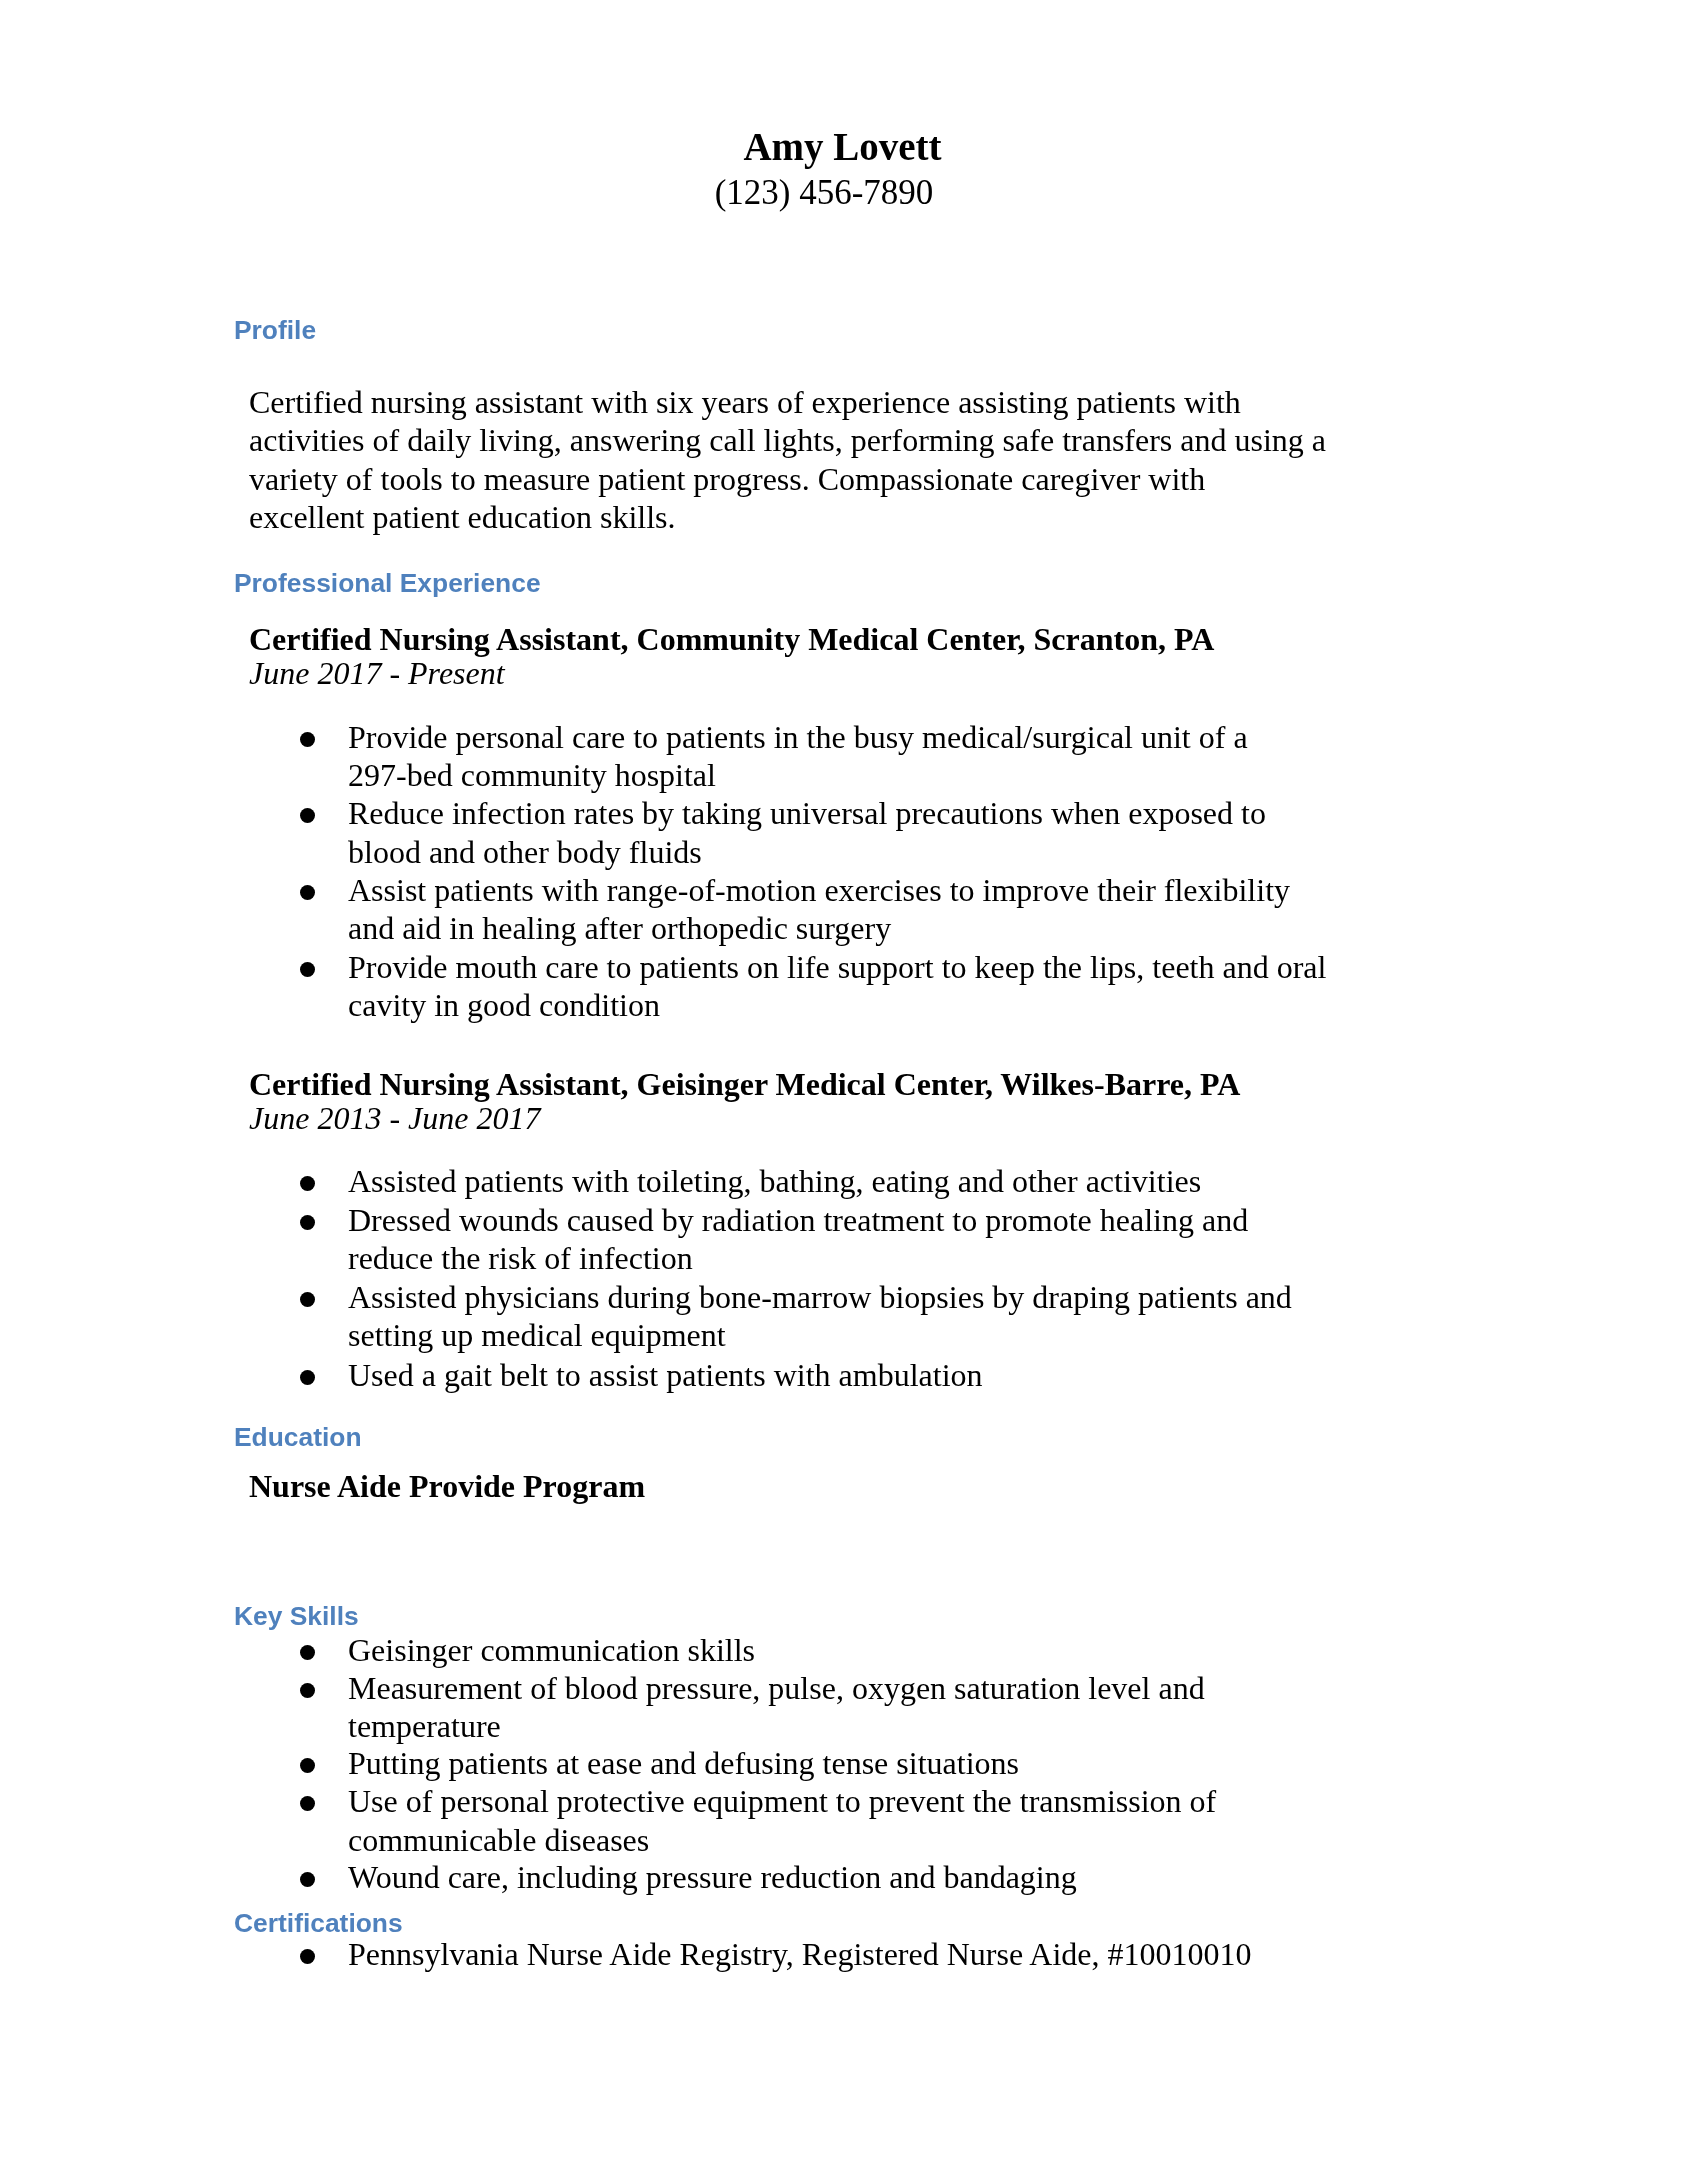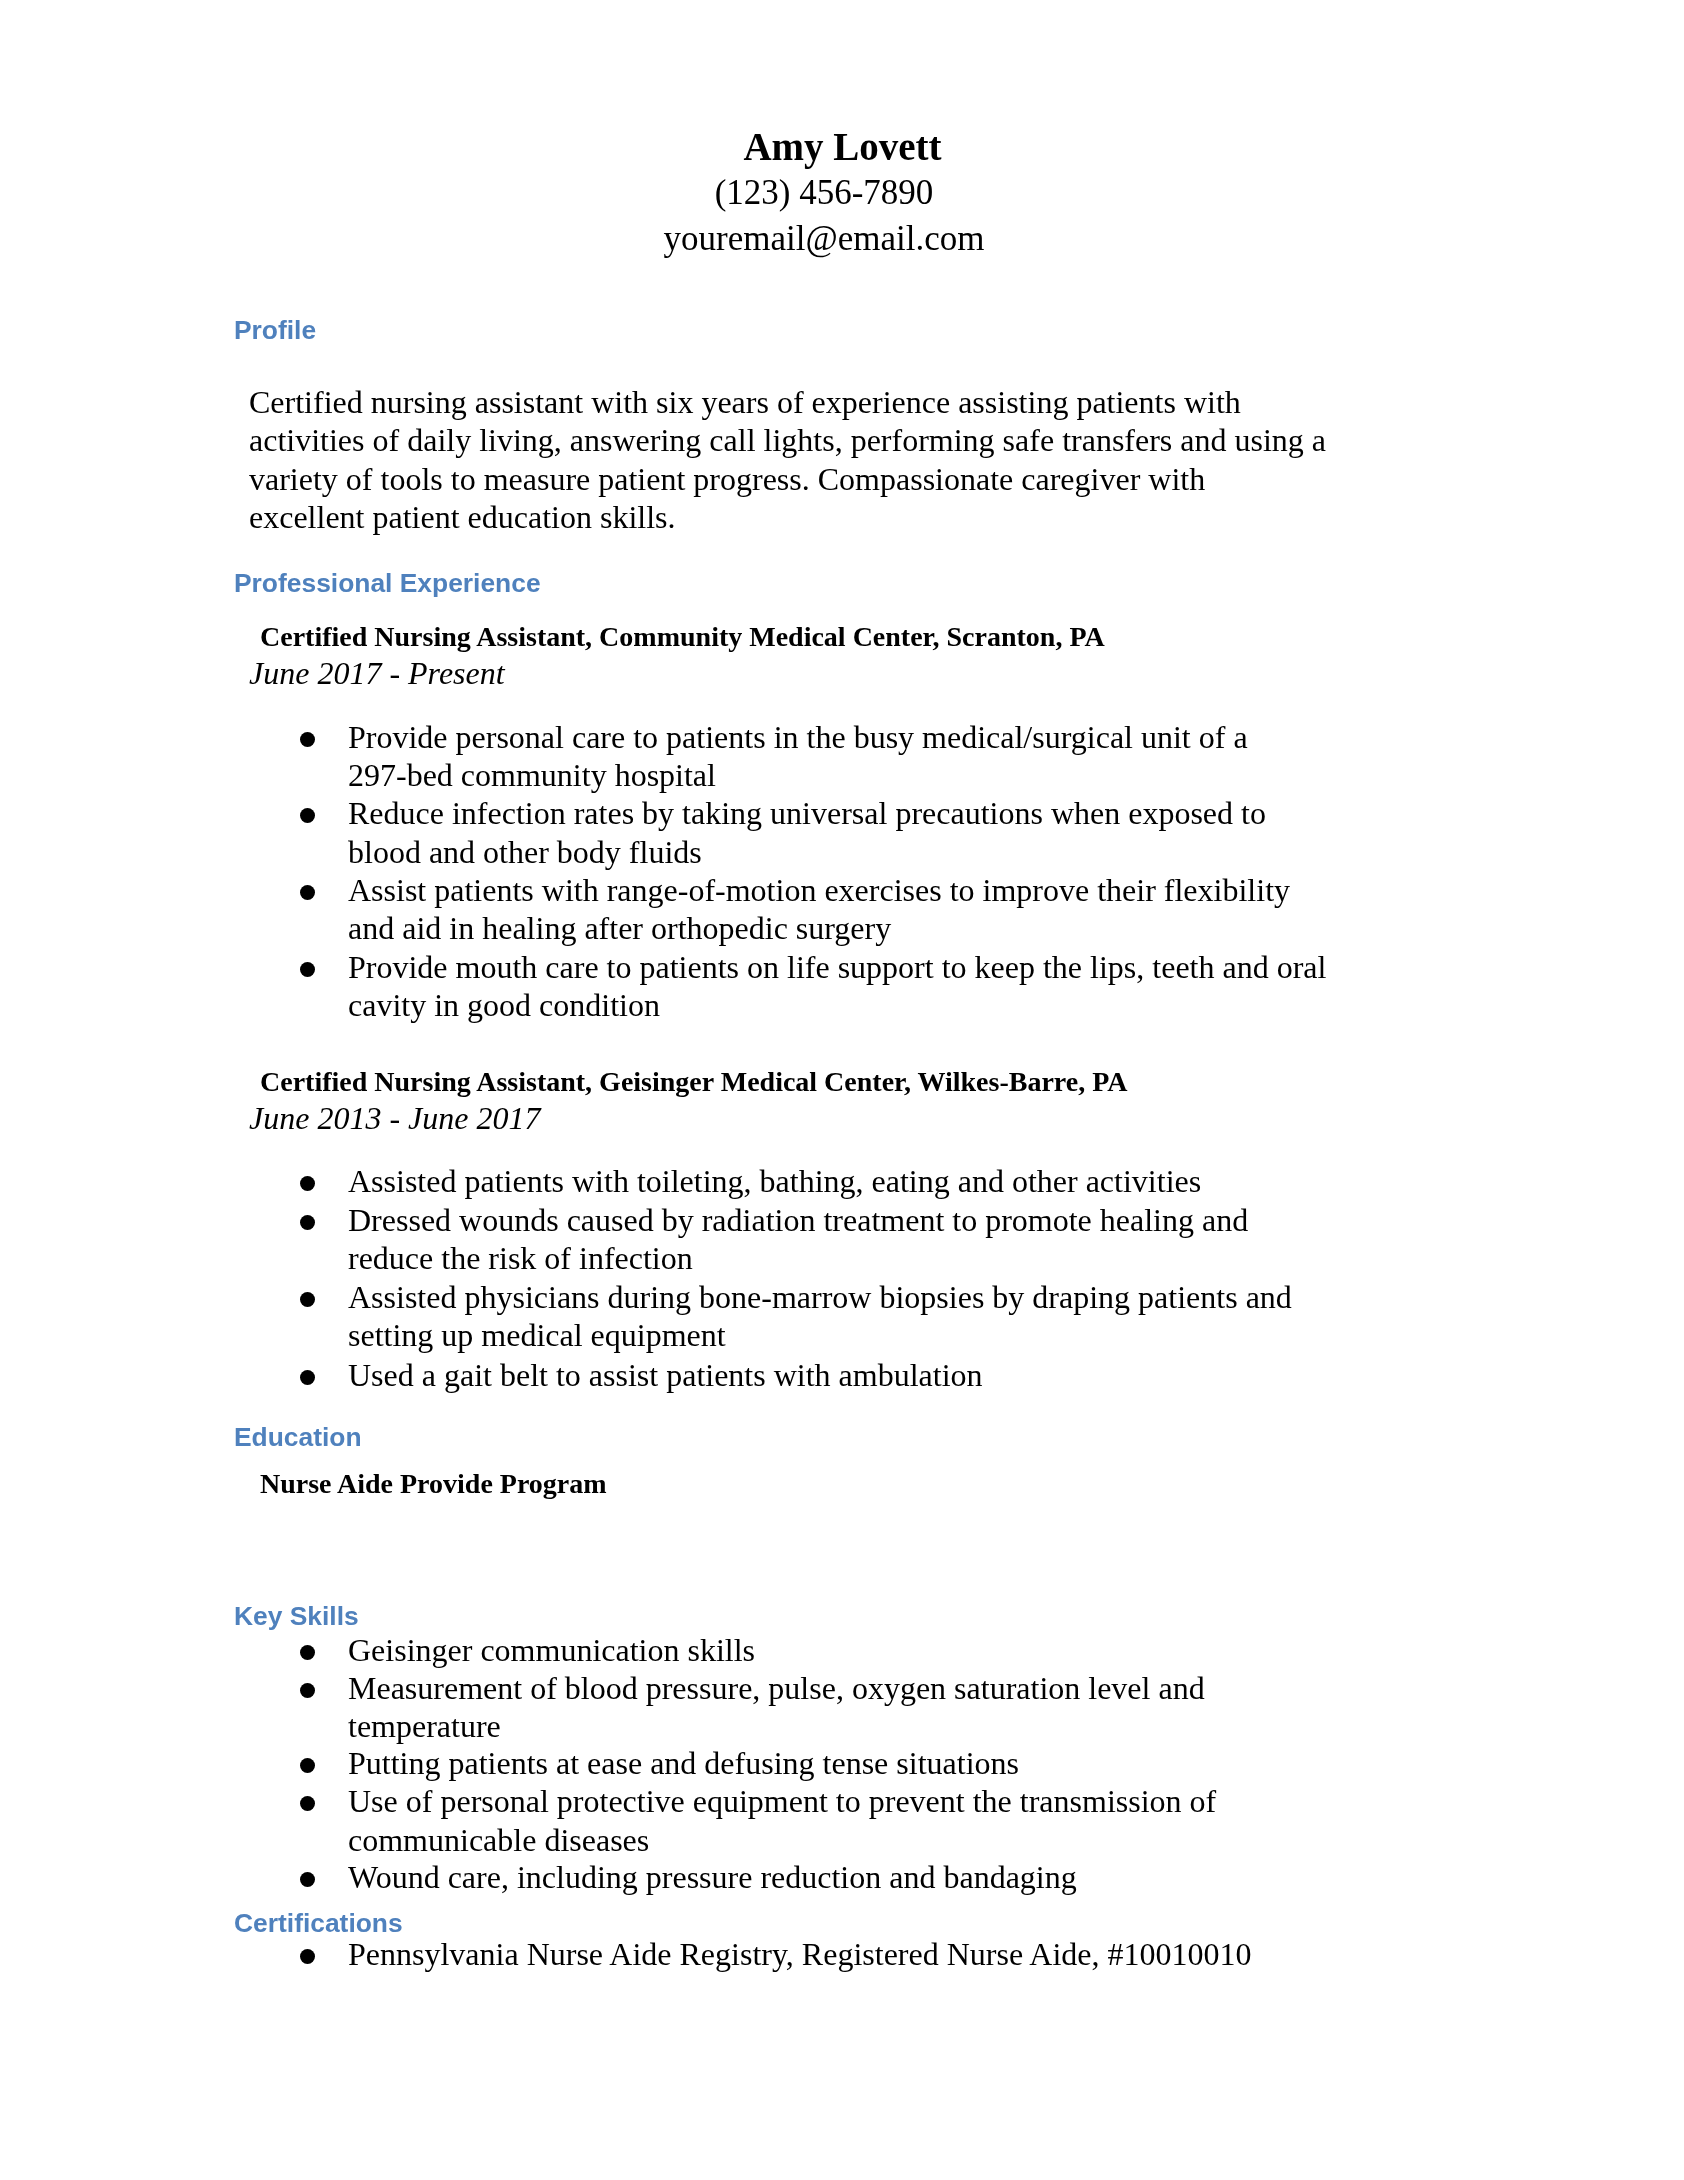--- a/index.html
+++ b/index.html
@@ -5,33 +5,32 @@
   html, body { margin: 0; padding: 0; background: #ffffff; }
   body { width: 1685px; height: 2181px; position: relative; overflow: hidden; }
   .page { position: absolute; left: 0; top: 0; width: 1685px; height: 2181px; background: #fff; padding-left: 24px; }
   .ln { position: absolute; white-space: nowrap; line-height: 1; color: #000; }
   .serif { font-family: "Liberation Serif", "DejaVu Serif", serif; }
   .sans { font-family: "Liberation Sans", "DejaVu Sans", sans-serif; }
   .name { font-size: 39px; font-weight: bold; left: 0; width: 1685px; text-align: center; }
   .contact { font-size: 35px; left: 0; width: 1648px; text-align: center; }
   .heading { font-size: 26.4px; font-weight: bold; color: #4F81BD; left: 234px; }
   .body { font-size: 32px; left: 249px; }
-  .title { font-size: 28px; font-weight: bold; left: 249px; margin-left: 11px; }
+  .title { font-size: 32px; font-weight: bold; left: 249px; }
   .date { font-size: 32px; font-style: italic; left: 249px; }
   .bullet-text { font-size: 32px; left: 348px; }
   .dot { position: absolute; width: 15.3px; height: 15.3px; border-radius: 50%; background: #000; left: 300px; }
 </style>
 </head>
 <body>
 
 <div class="page">
 
   <div class="ln serif name" style="top:127px">Amy Lovett</div>
   <div class="ln serif contact" style="top:175px">(123) 456-7890</div>
-  <div class="ln serif contact" style="top:221px">youremail@email.com</div>
 
   <div class="ln sans heading" style="top:317px">Profile</div>
   <div>
     <div class="ln serif body" style="top:386px">Certified nursing assistant with six years of experience assisting patients with</div>
     <div class="ln serif body" style="top:424px">activities of daily living, answering call lights, performing safe transfers and using a</div>
     <div class="ln serif body" style="top:463px">variety of tools to measure patient progress. Compassionate caregiver with</div>
     <div class="ln serif body" style="top:501px">excellent patient education skills.</div>
   </div>
 
   <div class="ln sans heading" style="top:570px">Professional Experience</div>

